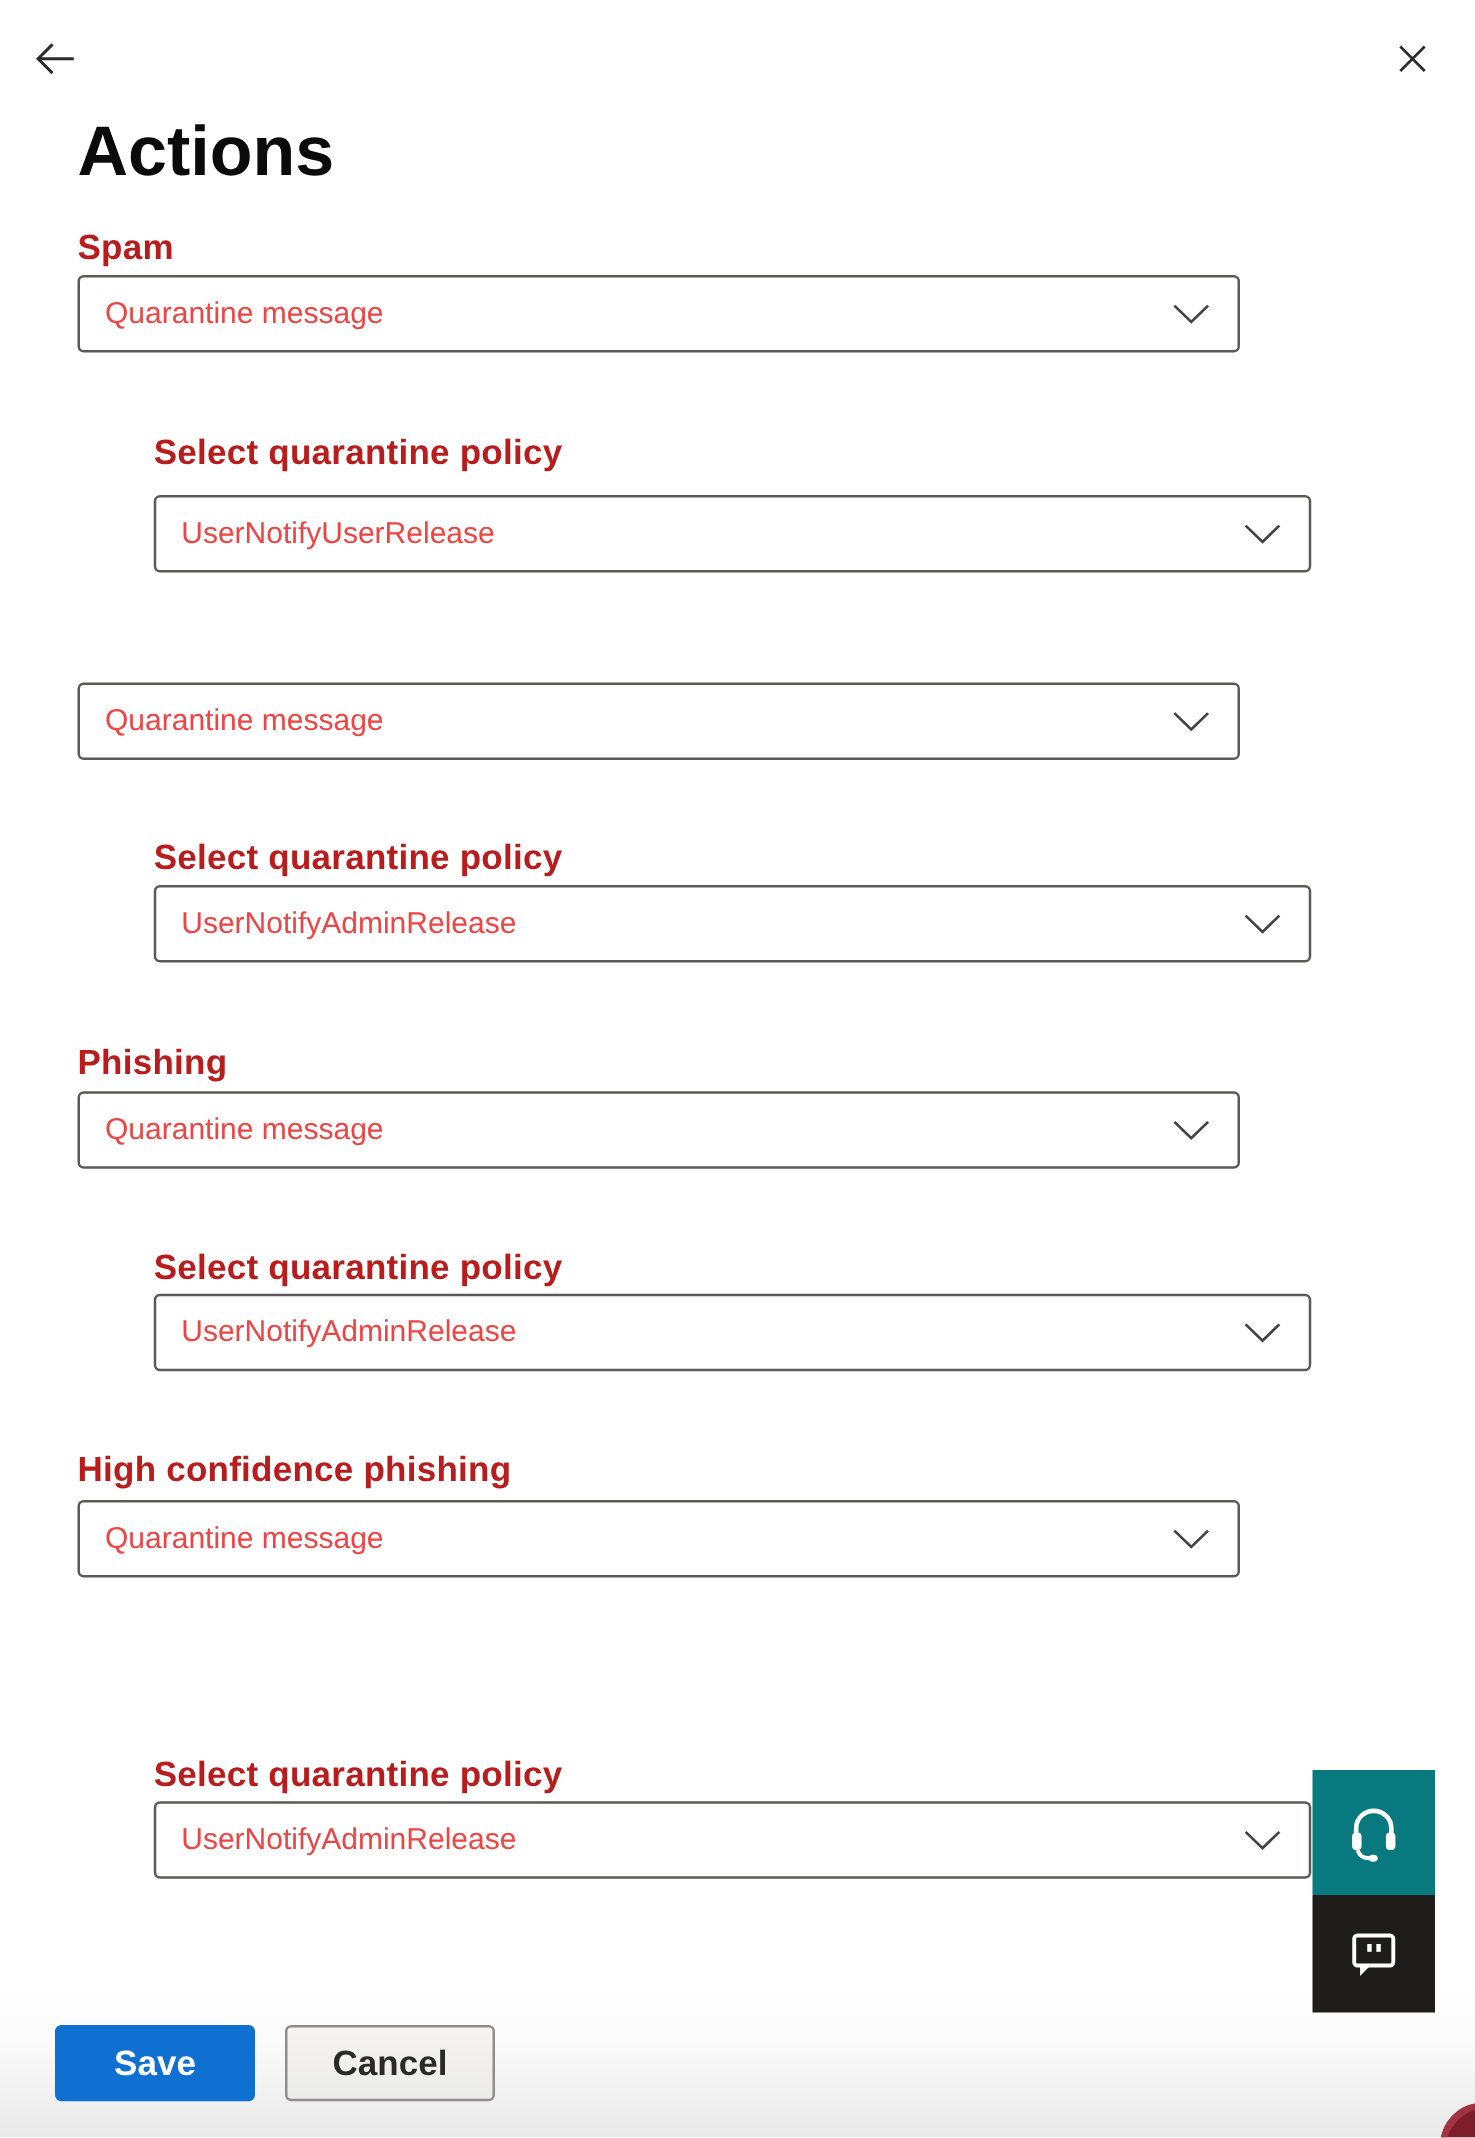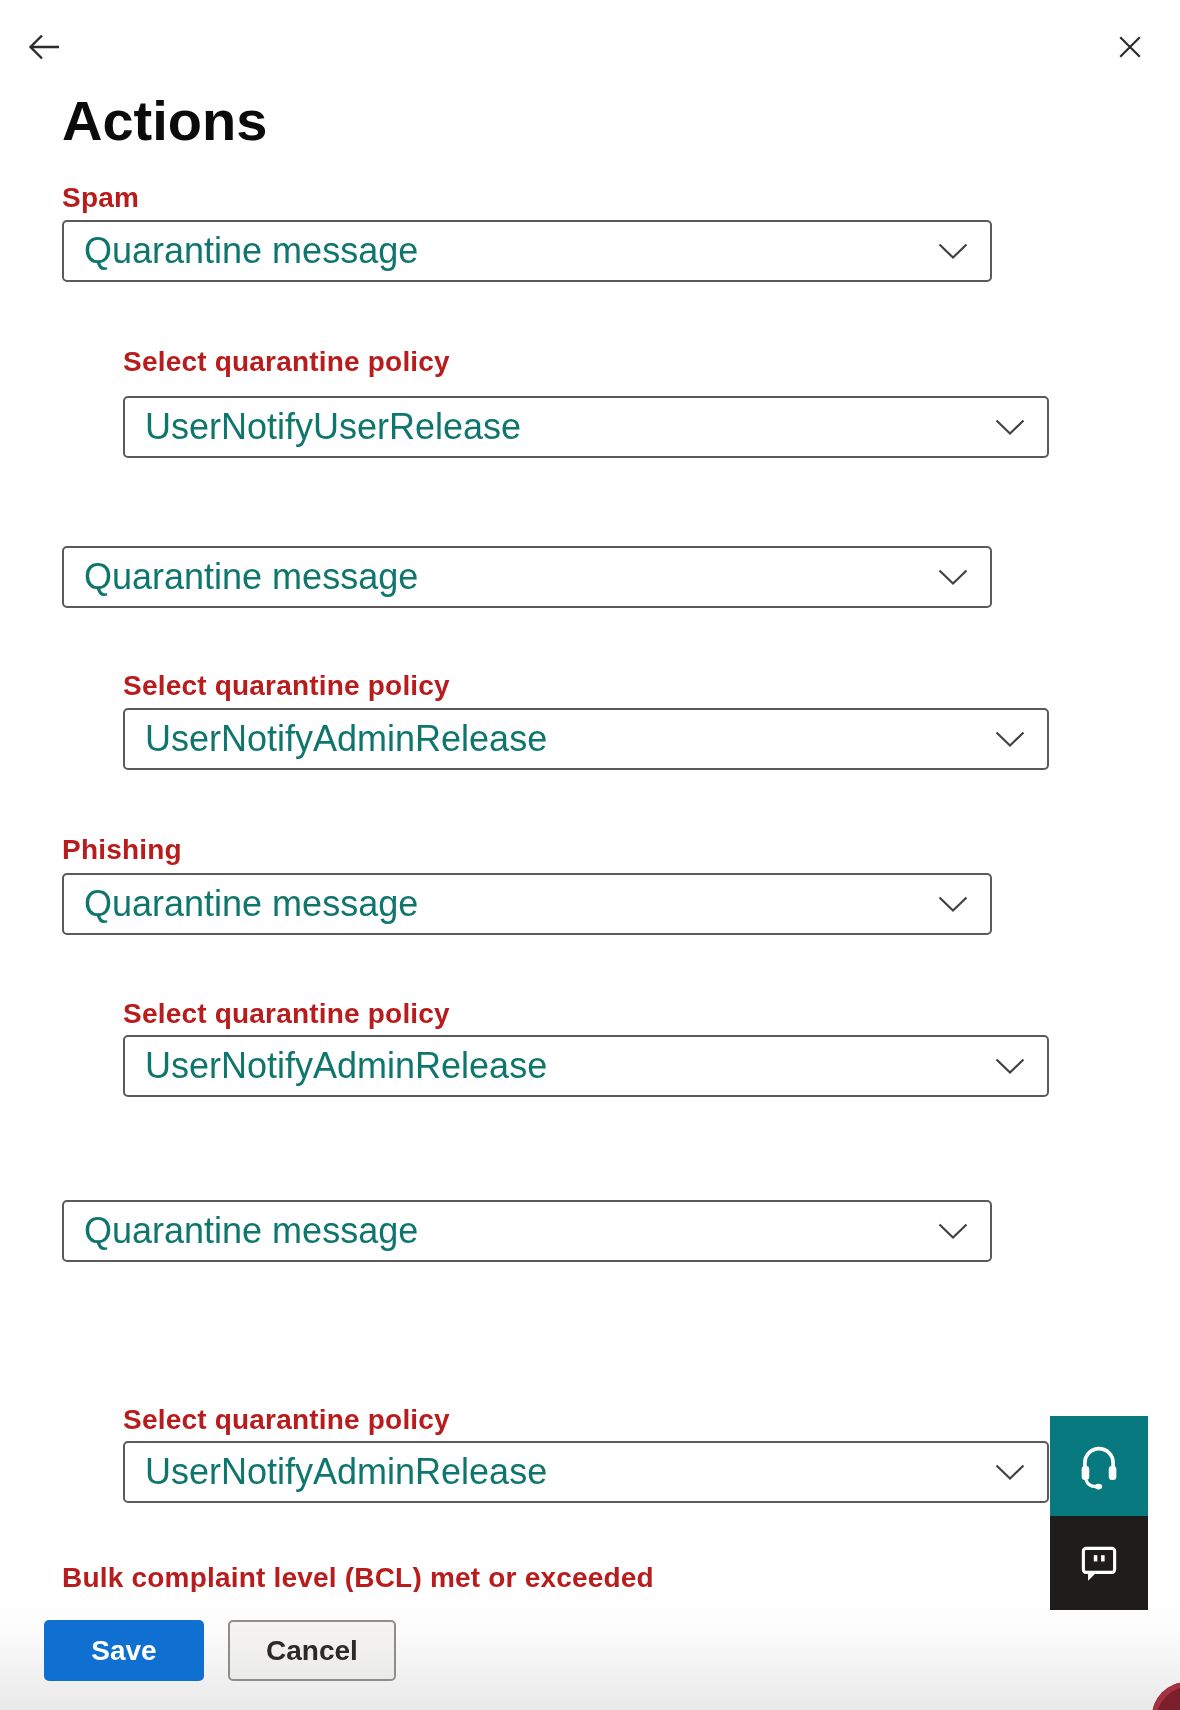--- a/index.html
+++ b/index.html
@@ -36,21 +36,21 @@
   
   .dropdown{
     position:absolute;height:58px;
     background:#ffffff;
     border:2px solid #5c5a58;border-radius:5px;
     display:flex;align-items:center;justify-content:space-between;
     padding:0 22px 0 20px;
     cursor:pointer;box-sizing:content-box;
   }
   .dd-text{
-    font-size:36px;color:#0f766e;font-weight:400;
+    font-size:24px;color:#ef4444;font-weight:400;
     white-space:nowrap;overflow:hidden;
   }
   .chev{flex:0 0 auto;margin-left:16px;}
 
   
   .s0-label{left:62px;top:180px;}
   .s0-action{left:62px;top:220px;width:884px;}
   .s0-plabel{left:123px;top:344px;}
   .s0-policy{left:123px;top:396px;width:880px;}
   
@@ -167,35 +167,35 @@
       </svg>
   </div>
   <div class="field-label s2-plabel">Select quarantine policy</div>
   <div class="dropdown s2-policy" role="combobox">
     <span class="dd-text">UserNotifyAdminRelease</span>
     <svg class="chev" width="30" height="17" viewBox="0 0 30 17">
         <path d="M1.5 1.5 L15 14.5 L28.5 1.5" fill="none" stroke="#424242" stroke-width="2.2"></path>
       </svg>
   </div>
 
+  <div class="field-label s3-label">High confidence phishing</div>
   <div class="dropdown s3-action" role="combobox">
     <span class="dd-text">Quarantine message</span>
     <svg class="chev" width="30" height="17" viewBox="0 0 30 17">
         <path d="M1.5 1.5 L15 14.5 L28.5 1.5" fill="none" stroke="#424242" stroke-width="2.2"></path>
       </svg>
   </div>
   <div class="field-label s3-plabel">Select quarantine policy</div>
   <div class="dropdown s3-policy" role="combobox">
     <span class="dd-text">UserNotifyAdminRelease</span>
     <svg class="chev" width="30" height="17" viewBox="0 0 30 17">
         <path d="M1.5 1.5 L15 14.5 L28.5 1.5" fill="none" stroke="#424242" stroke-width="2.2"></path>
       </svg>
   </div>
 
-  <div class="field-label bulk-label">Bulk complaint level (BCL) met or exceeded</div>
 
   <div class="footer"></div>
   <button class="btn cancel-btn">Cancel</button>
   <button class="btn save-btn">Save</button>
 
   <button class="help-btn help-headset" aria-label="Support">
     <svg width="52" height="52" viewBox="0 0 48 48">
       <path d="M11 27 v-6 a13 13 0 0 1 26 0 v6" fill="none" stroke="#ffffff" stroke-width="3.4"></path>
       <rect x="8" y="24" width="7" height="13" rx="3" fill="#ffffff"></rect>
       <rect x="33" y="24" width="7" height="13" rx="3" fill="#ffffff"></rect>

